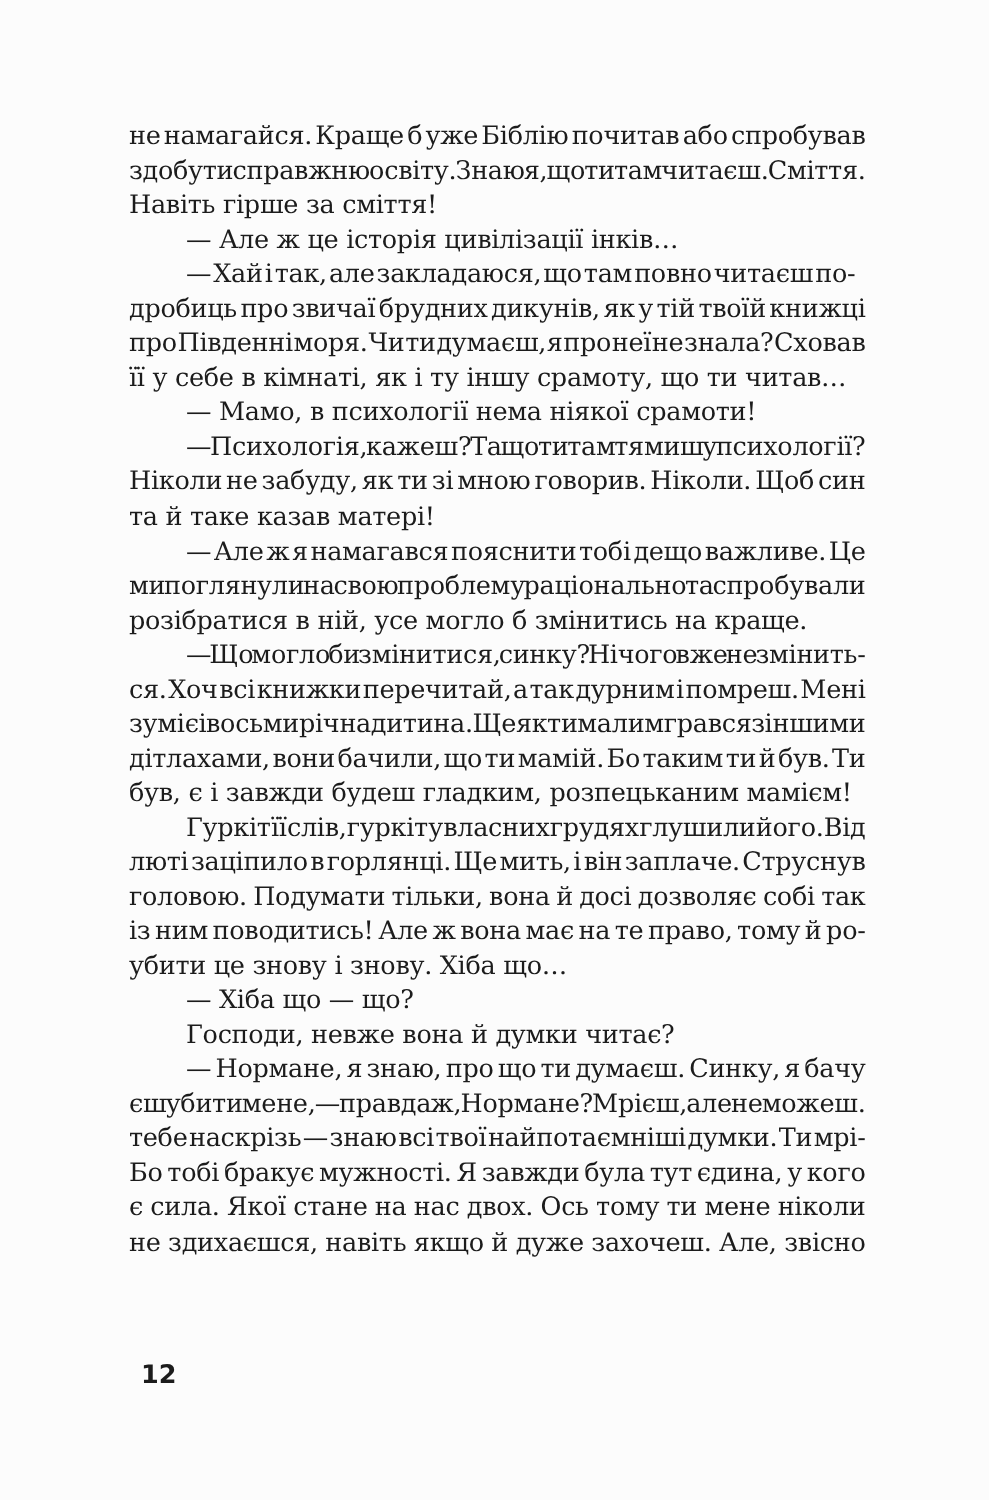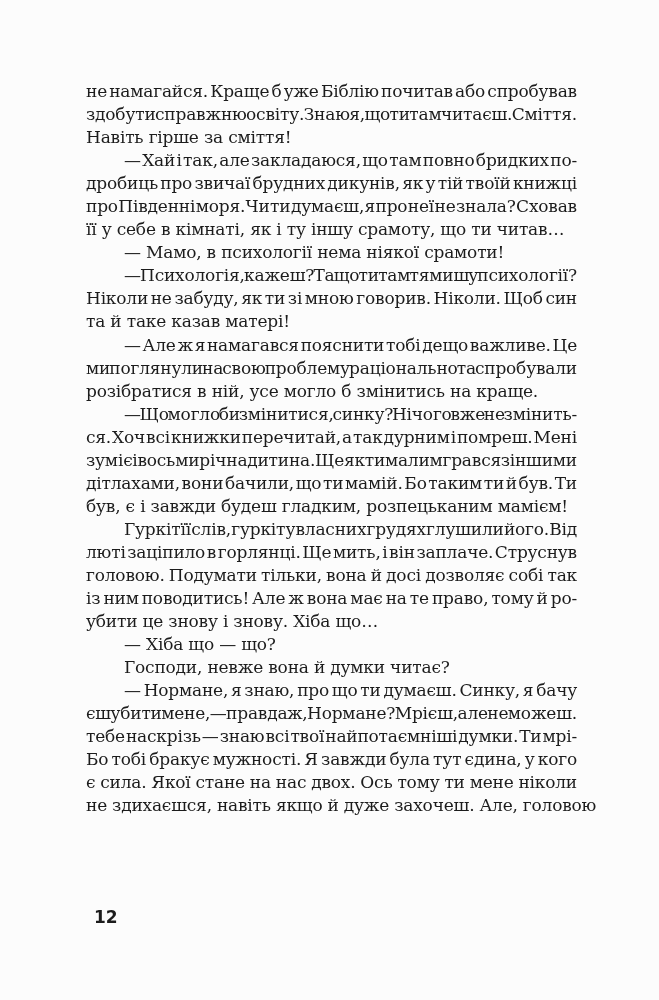--- a/index.html
+++ b/index.html
@@ -51,21 +51,22 @@
   }
 </style>
 </head>
 <body>
 
 <div class="book-page">
   <div class="text-block" id="textBlock">
       <div class="line j"><span class="t" style="word-spacing: -3.02344px;">не намагайся. Краще б уже Біблію почитав або спробував</span></div>
       <div class="line j"><span class="t" style="word-spacing: -5.75px;">здобути справжню освіту. Знаю я, що ти там читаєш. Сміття.</span></div>
       <div class="line"><span class="t">Навіть гірше за сміття!</span></div>
-      <div class="line indent j"><span class="t" style="word-spacing: -3.83125px;">— Хай і так, але закладаюся, що там повно бридких по-</span></div>
+      <div class="line indent"><span class="t">— Але ж це історія цивілізації інків…</span></div>
+      <div class="line indent j"><span class="t" style="word-spacing: -3.83125px;">— Хай і так, але закладаюся, що там повно читаєш по-</span></div>
       <div class="line j"><span class="t" style="word-spacing: -2.86806px;">дробиць про звичаї брудних дикунів, як у тій твоїй книжці</span></div>
       <div class="line j"><span class="t" style="word-spacing: -4.73438px;">про Південні моря. Чи ти думаєш, я про неї не знала? Сховав</span></div>
       <div class="line"><span class="t">її у себе в кімнаті, як і ту іншу срамоту, що ти читав…</span></div>
       <div class="line indent"><span class="t">— Мамо, в психології нема ніякої срамоти!</span></div>
       <div class="line indent j"><span class="t" style="word-spacing: -5.98438px;">— Психологія, кажеш? Та що ти там тямиш у психології?</span></div>
       <div class="line j"><span class="t" style="word-spacing: -2.52344px;">Ніколи не забуду, як ти зі мною говорив. Ніколи. Щоб син</span></div>
       <div class="line"><span class="t">та й таке казав матері!</span></div>
       <div class="line indent j"><span class="t" style="word-spacing: -3.43403px;">— Але ж я намагався пояснити тобі дещо важливе. Це</span></div>
       <div class="line j"><span class="t" style="word-spacing: -6.07143px;">ми поглянули на свою проблему раціонально та спробували</span></div>
       <div class="line"><span class="t">розібратися в ній, усе могло б змінитись на краще.</span></div>
@@ -79,16 +80,16 @@
       <div class="line j"><span class="t" style="word-spacing: -0.998047px;">головою. Подумати тільки, вона й досі дозволяє собі так</span></div>
       <div class="line j"><span class="t" style="word-spacing: -2.13542px;">із ним поводитись! Але ж вона має на те право, тому й ро-</span></div>
       <div class="line"><span class="t">убити це знову і знову. Хіба що…</span></div>
       <div class="line indent"><span class="t">— Хіба що — що?</span></div>
       <div class="line indent"><span class="t">Господи, невже вона й думки читає?</span></div>
       <div class="line indent j"><span class="t" style="word-spacing: -2.3625px;">— Нормане, я знаю, про що ти думаєш. Синку, я бачу</span></div>
       <div class="line j"><span class="t" style="word-spacing: -5.7125px;">єш убити мене, — правда ж, Нормане? Мрієш, але не можеш.</span></div>
       <div class="line j"><span class="t" style="word-spacing: -4.18229px;">тебе наскрізь — знаю всі твої найпотаємніші думки. Ти мрі-</span></div>
       <div class="line j"><span class="t" style="word-spacing: -1.97969px;">Бо тобі бракує мужності. Я завжди була тут єдина, у кого</span></div>
       <div class="line j"><span class="t" style="word-spacing: -0.28267px;">є сила. Якої стане на нас двох. Ось тому ти мене ніколи</span></div>
-      <div class="line j"><span class="t" style="word-spacing: -0.132812px;">не здихаєшся, навіть якщо й дуже захочеш. Але, головою</span></div>
+      <div class="line j"><span class="t" style="word-spacing: -0.132812px;">не здихаєшся, навіть якщо й дуже захочеш. Але, звісно</span></div>
     </div>
   <div class="page-footer">12</div>
 </div>
 
 </body></html>

